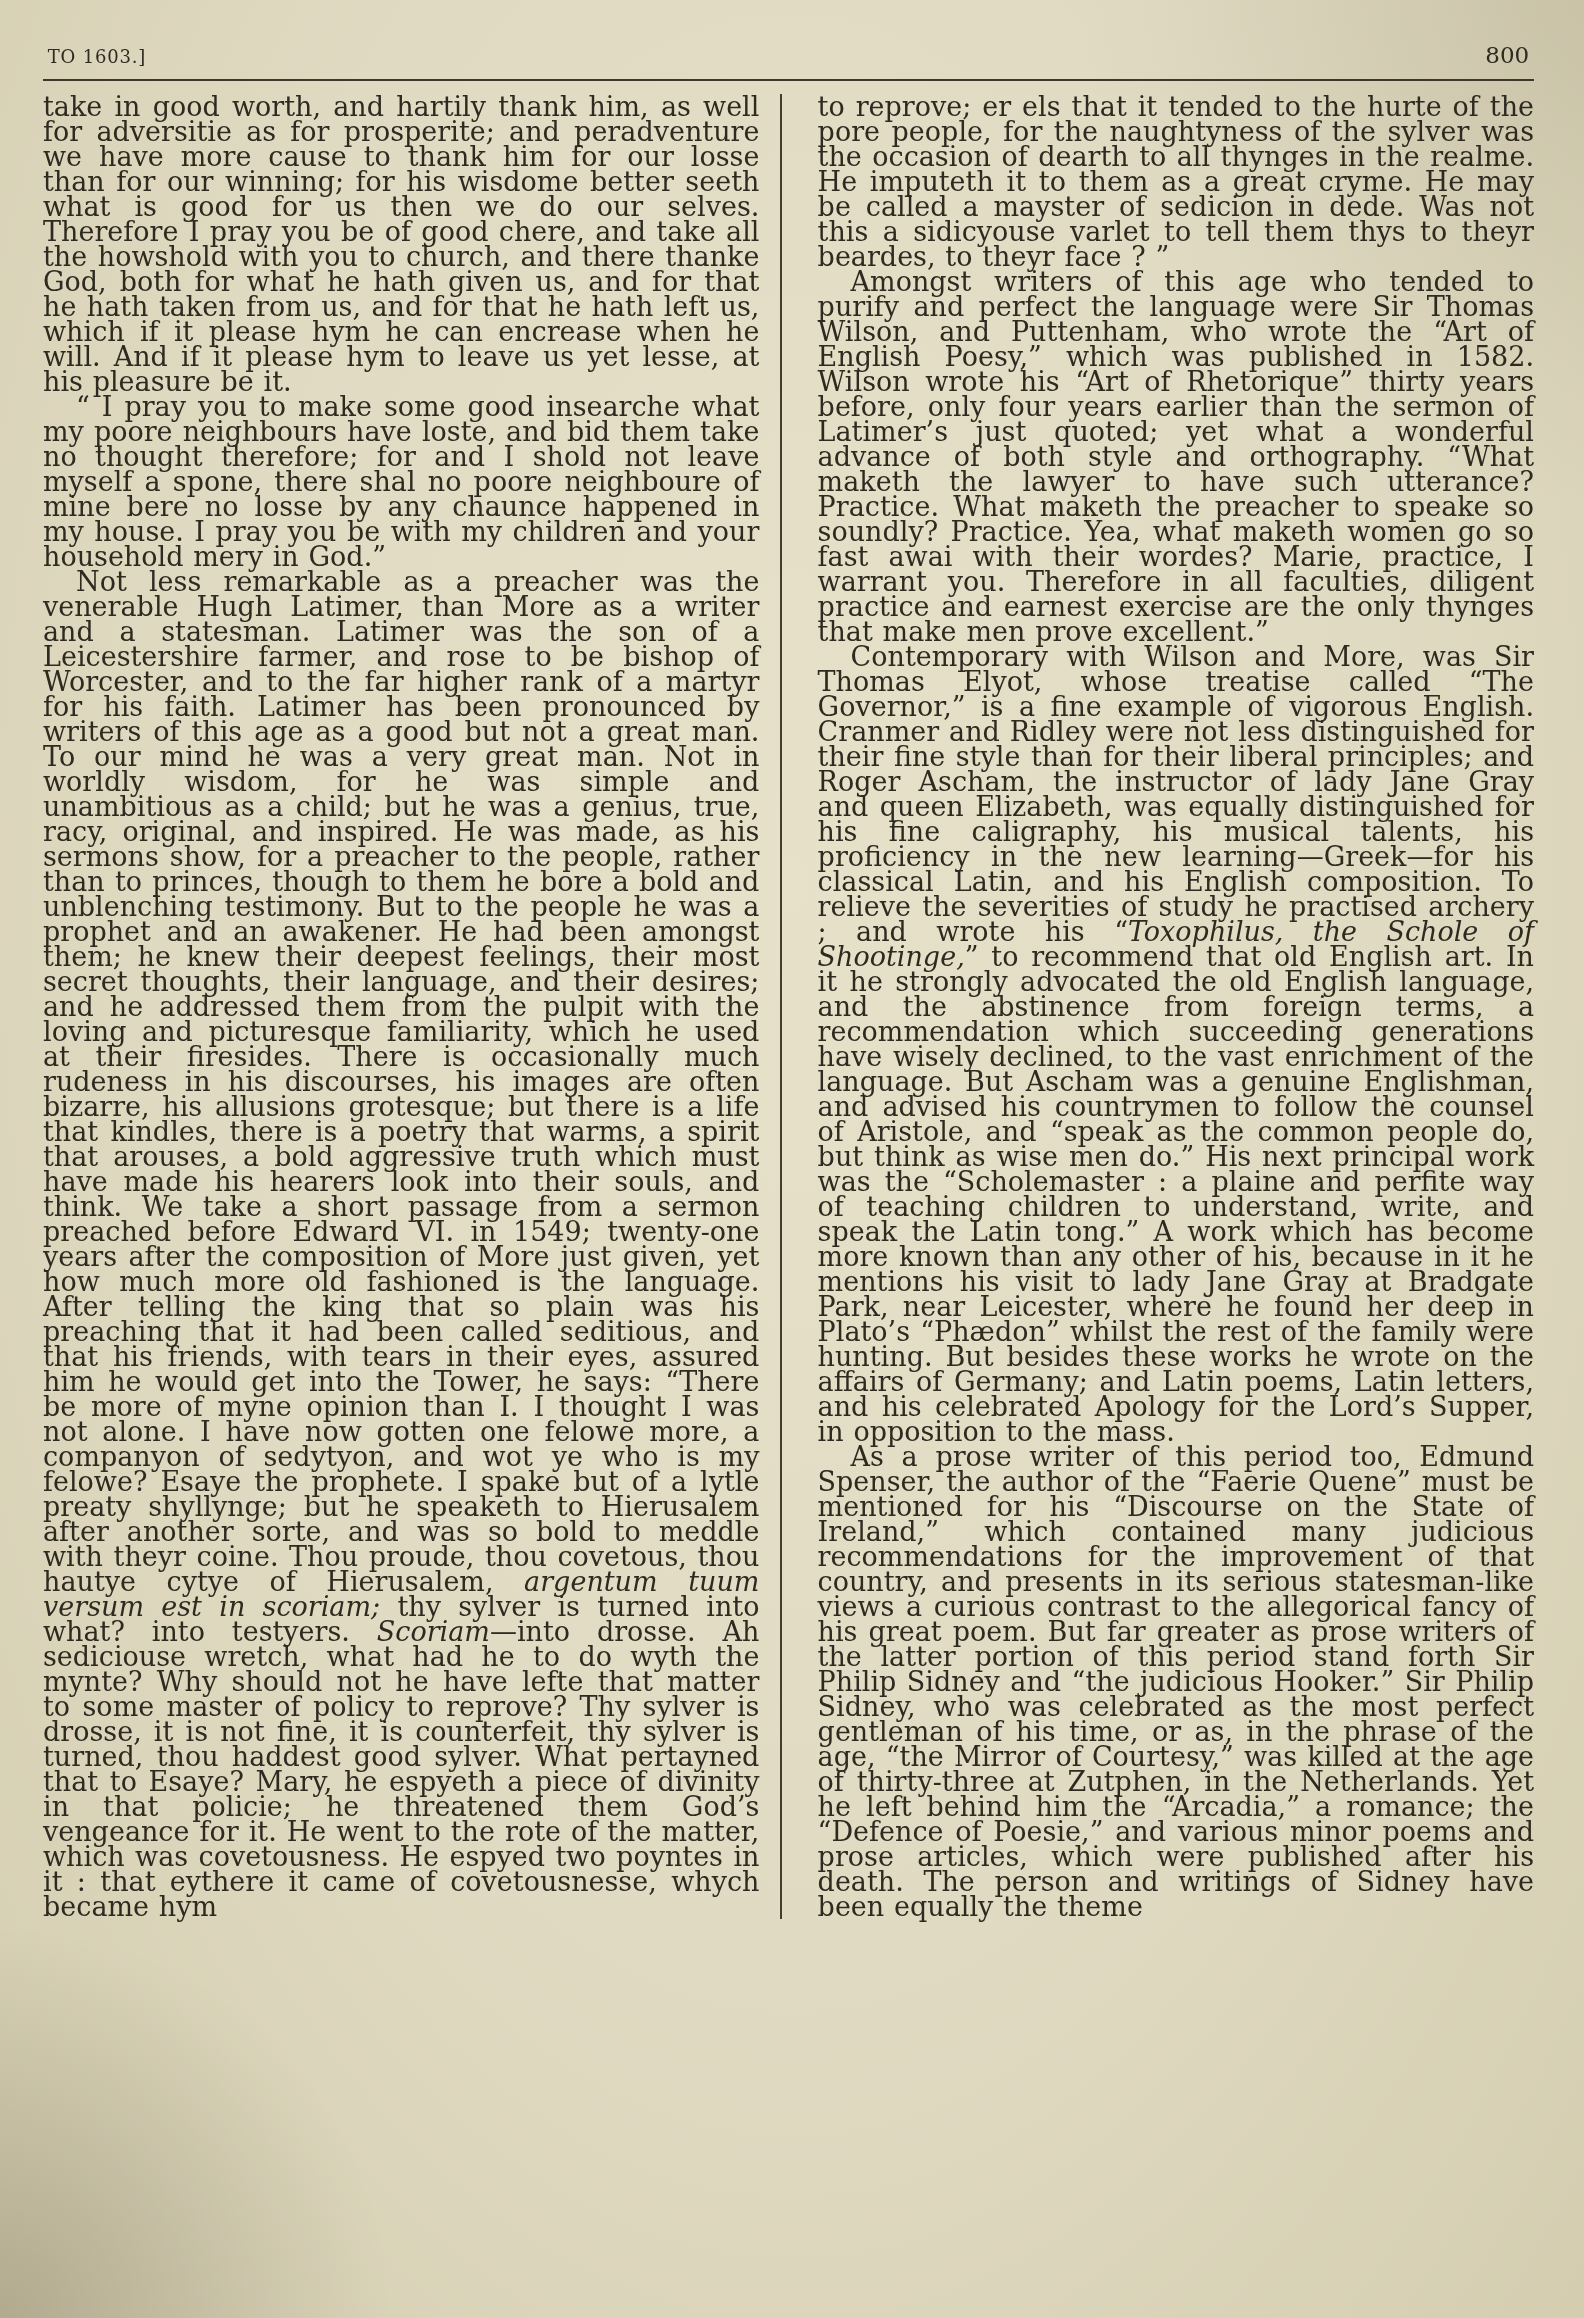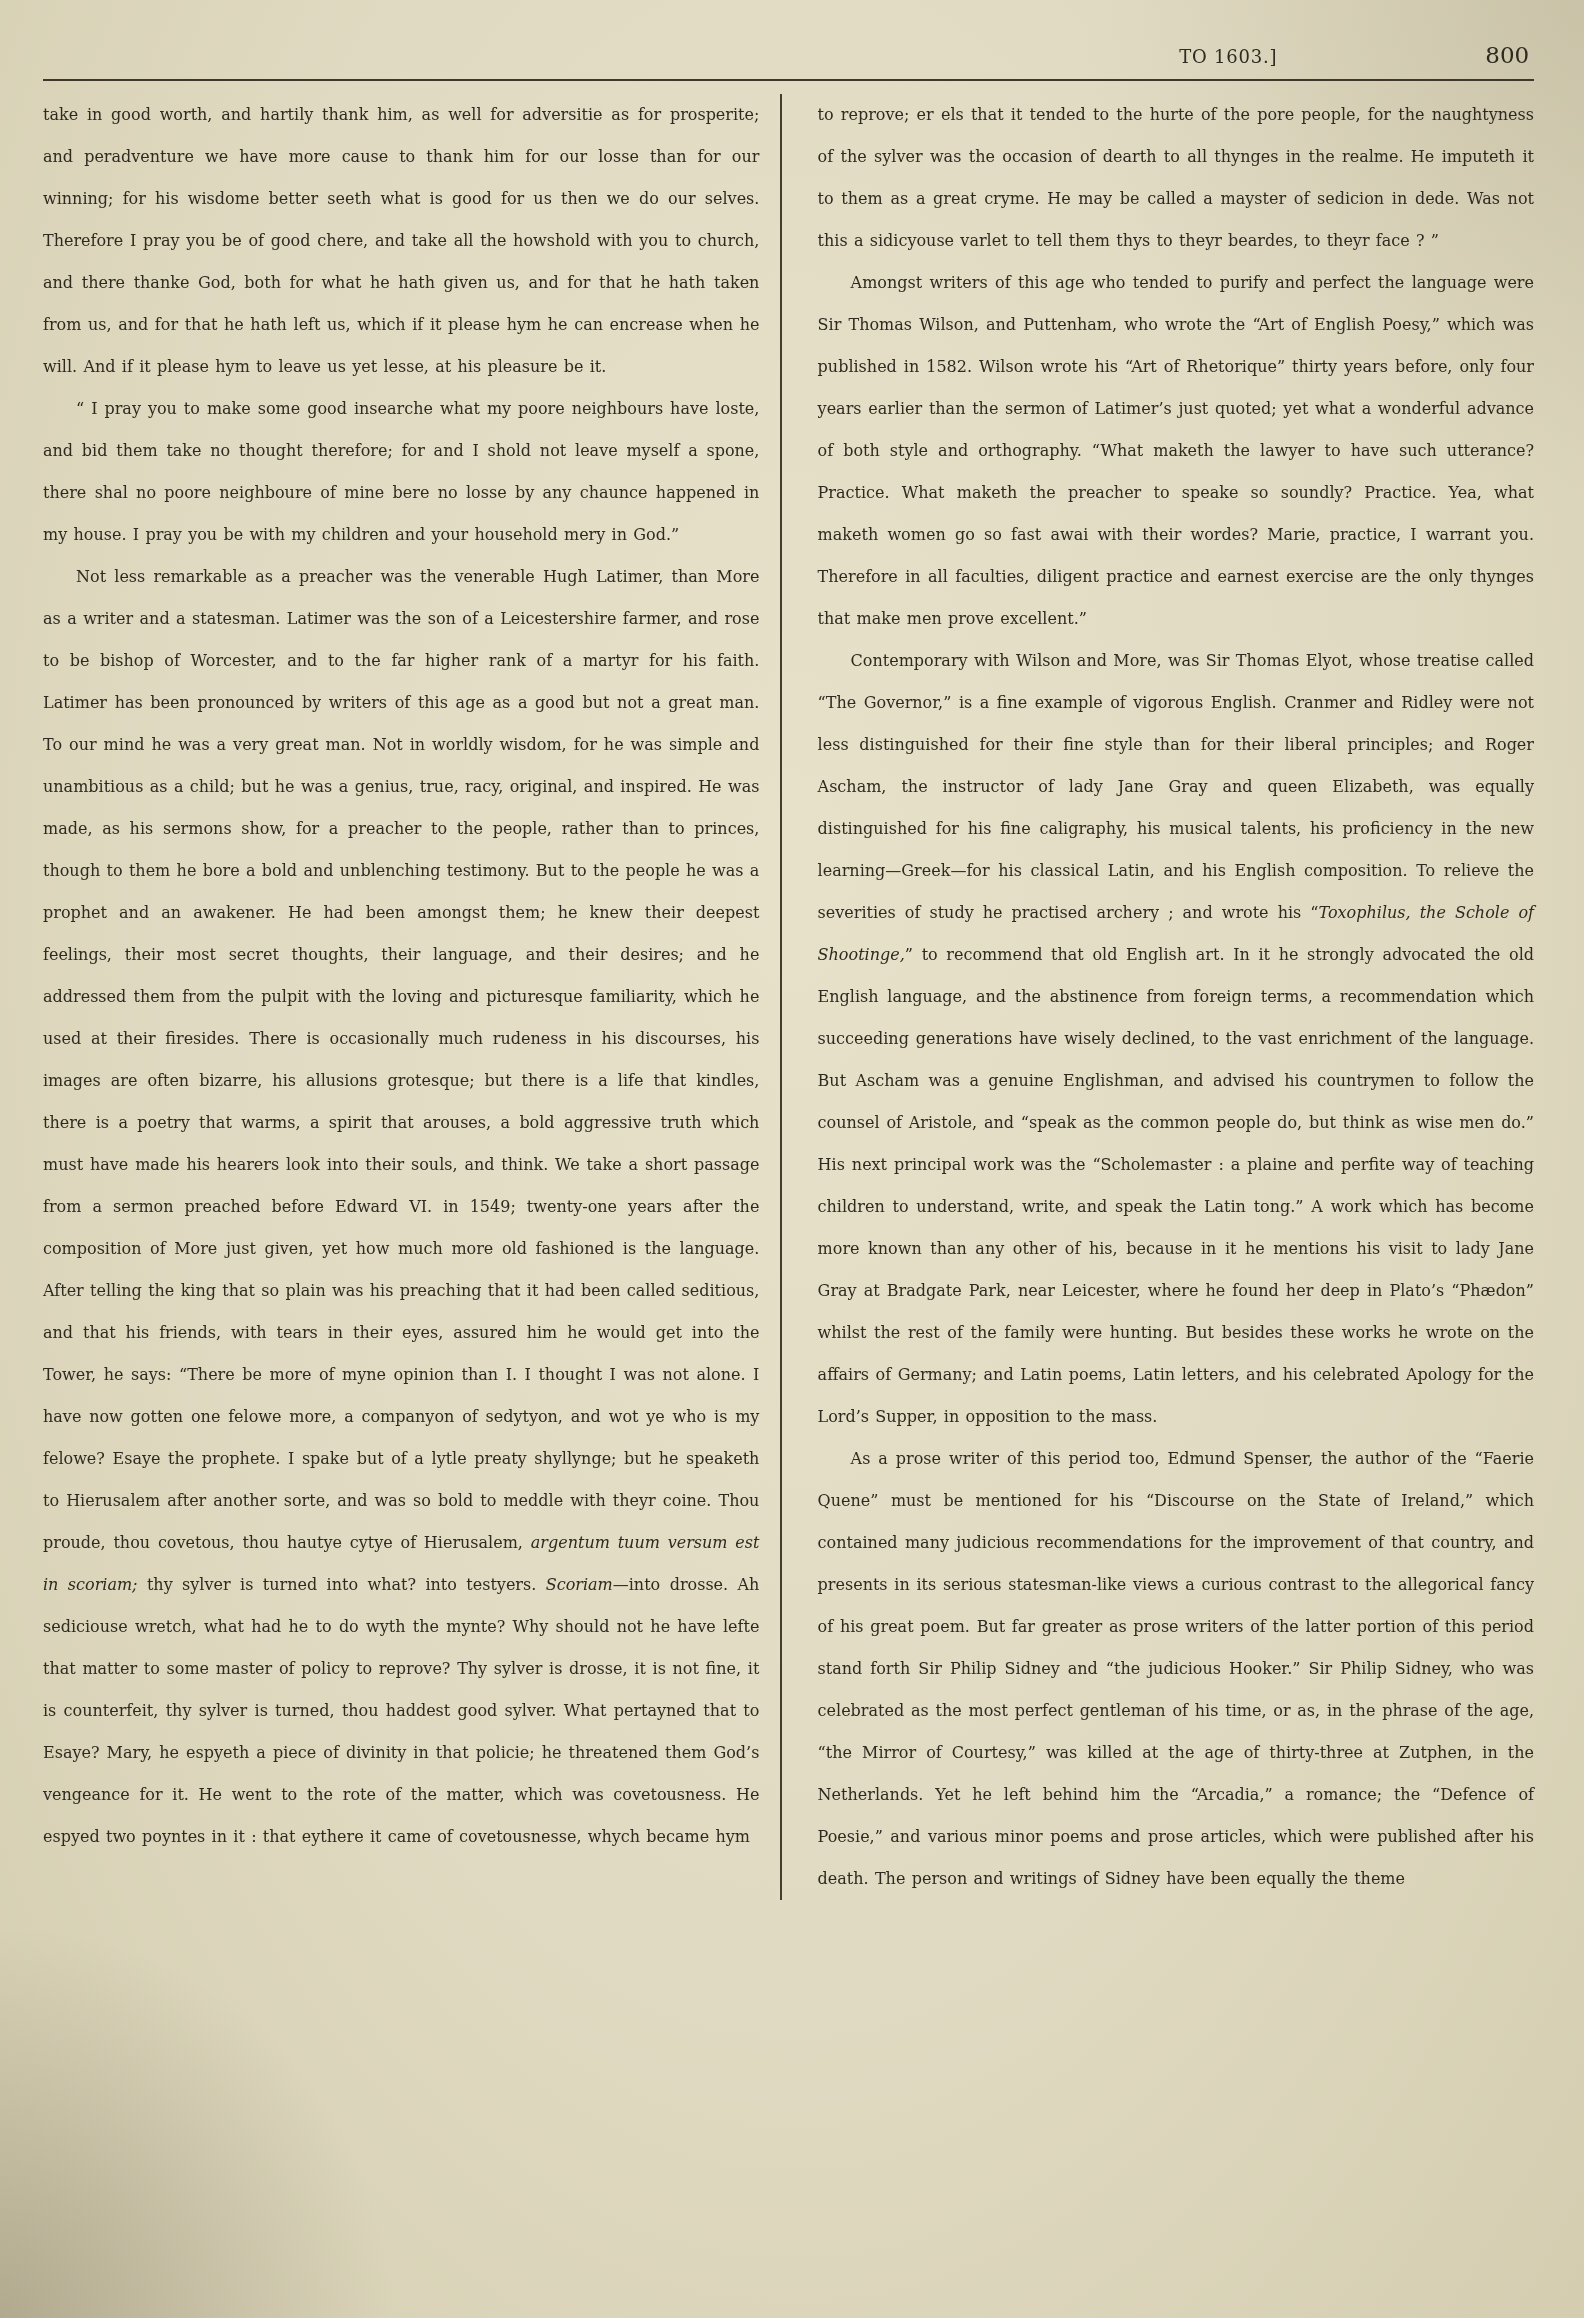--- a/index.html
+++ b/index.html
@@ -21,21 +21,21 @@
     padding: 36px 51px 32px 43px;
     color: var(--ink, #2e2a20);
     background:
       radial-gradient(circle at 0% 100%, rgba(55,45,25,0.22), rgba(55,45,25,0) 14%),
       radial-gradient(circle at 100% 0%, rgba(90,80,55,0.12), rgba(90,80,55,0) 18%),
       radial-gradient(ellipse at 50% 38%, var(--paper, #e7e1ca) 0%, #e0dac2 55%, #d4cdb0 100%);
   }
   .page-header {
     display: flex;
     align-items: baseline;
-    justify-content: flex-end;
+    justify-content: space-between;
     padding: 6.3px 4.8px 9.5px 4.8px;
   }
   .h-left {
     font-size: 18px;
     letter-spacing: 0.8px;
     width: 175px;
   }
   .h-title {
     font-size: 24.6px;
     font-weight: bold;
@@ -51,22 +51,22 @@
   .rule {
     border-top: 2.4px solid #3d3829;
     margin: 1.6px 0 12.7px 0;
   }
   .columns {
     display: flex;
     align-items: stretch;
   }
   .column {
     flex: 1 1 0;
-    font-size: 16px;
-    line-height: 42px;
+    font-size: 27px;
+    line-height: 25px;
     text-align: justify;
     word-spacing: 1.2px;
   }
   .column.left  { padding-right: 20.6px; }
   .column.right { padding-left: 36px; }
   .divider {
     width: 1.6px;
     background: #433e2c;
   }
   .para { margin: 0; }

